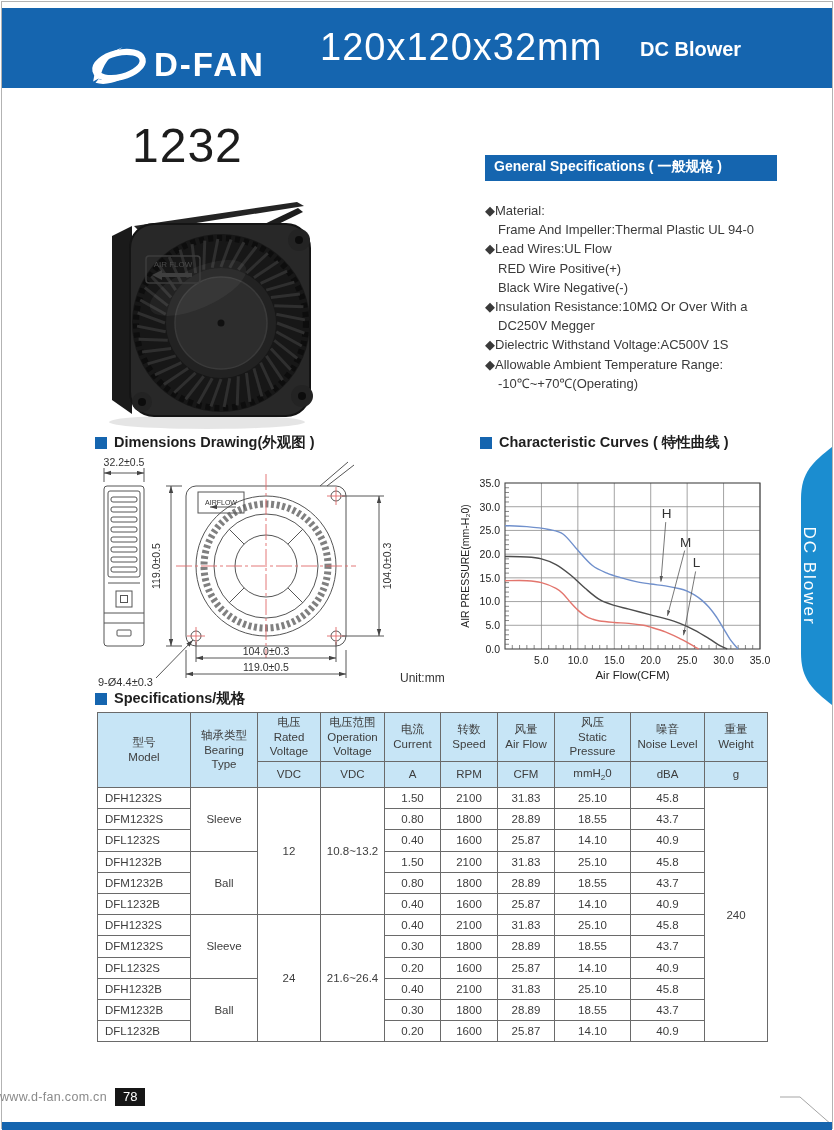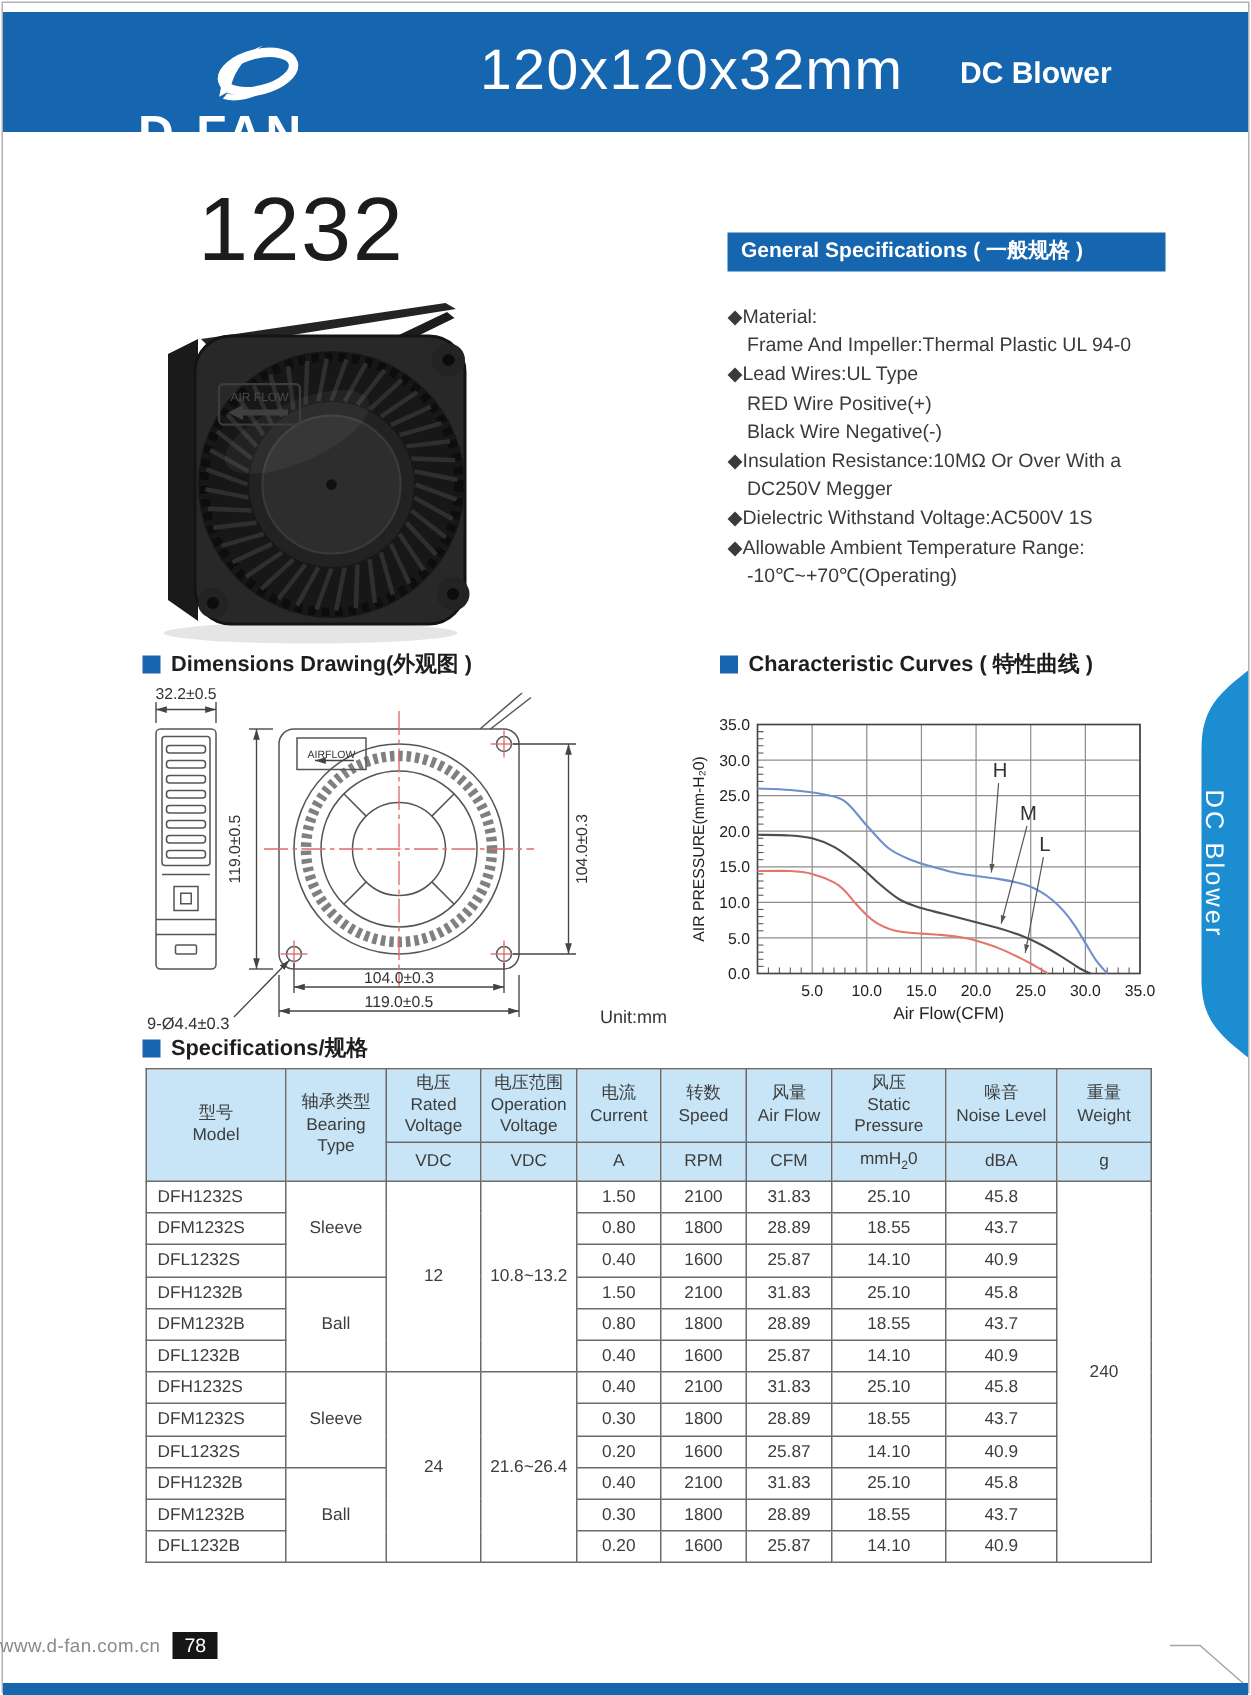--- a/index.html
+++ b/index.html
@@ -1,26 +1,26 @@
 <!DOCTYPE html>
 <html><head>
 <meta charset="utf-8">
 <style>
   html,body{margin:0;padding:0;background:#e8e8e8;font-family:"Liberation Sans",sans-serif;}
   .page{position:relative;width:834px;height:1130px;background:#fff;margin:0 auto;overflow:hidden;}
   .page-frame{position:absolute;inset:1px;border:1px solid #b3b3b3;pointer-events:none;}
 
   
   .header{position:absolute;left:2px;right:2px;top:8px;height:80px;background:#1565af;color:#fff;}
-  .brand{position:absolute;left:86px;top:18px;display:flex;align-items:flex-end;flex-direction:column;}
+  .brand{position:absolute;left:86px;top:35px;display:flex;align-items:center;}
   .brand-name{font-size:33px;font-weight:bold;letter-spacing:2px;margin-left:4px;}
   .header-size{position:absolute;left:318px;top:18px;font-size:38px;letter-spacing:1px;}
   .header-type{position:absolute;left:638px;top:30px;font-size:20px;font-weight:bold;}
 
-  .model-title{position:absolute;left:132px;top:118px;font-size:60px;color:#1c1c1c;letter-spacing:1px;}
+  .model-title{position:absolute;left:132px;top:118px;font-size:48px;color:#1c1c1c;letter-spacing:1px;}
 
   
   .gs{position:absolute;left:485px;top:155px;width:292px;}
   .gs-bar{background:#1565af;color:#fff;font-size:14px;font-weight:600;padding:3px 9px 5px;}
   .gs-list{margin-top:20px;font-size:13px;color:#3a3a3a;line-height:19.2px;white-space:nowrap;}
   .gs-line.cont{padding-left:13px;}
 
   
   .sec-head{position:absolute;display:flex;align-items:center;gap:7px;font-size:14.5px;font-weight:600;color:#1e1e1e;}
   .sq{width:12px;height:12px;background:#1565af;flex:0 0 auto;}
@@ -137,21 +137,21 @@
       <text x="81" y="71" text-anchor="middle" font-size="8" fill="#4a4a4a">AIR FLOW</text>
       <path d="M60,79 L70,74 L70,77 L100,77 L100,81 L70,81 L70,84 Z" fill="#3f3f3f"></path>
     </g>
   </svg>
 
   <div class="gs">
     <div class="gs-bar">General Specifications ( 一般规格 )</div>
     <div class="gs-list" id="spec-list">
         <div class="gs-line">◆Material:</div>
         <div class="gs-line cont">Frame And Impeller:Thermal Plastic UL 94-0</div>
-        <div class="gs-line">◆Lead Wires:UL Type</div>
+        <div class="gs-line">◆Lead Wires:UL Flow</div>
         <div class="gs-line cont">RED Wire Positive(+)</div>
         <div class="gs-line cont">Black Wire Negative(-)</div>
         <div class="gs-line">◆Insulation Resistance:10MΩ Or Over With a</div>
         <div class="gs-line cont">DC250V Megger</div>
         <div class="gs-line">◆Dielectric Withstand Voltage:AC500V 1S</div>
         <div class="gs-line">◆Allowable Ambient Temperature Range:</div>
         <div class="gs-line cont">-10℃~+70℃(Operating)</div>
       </div>
   </div>
 

